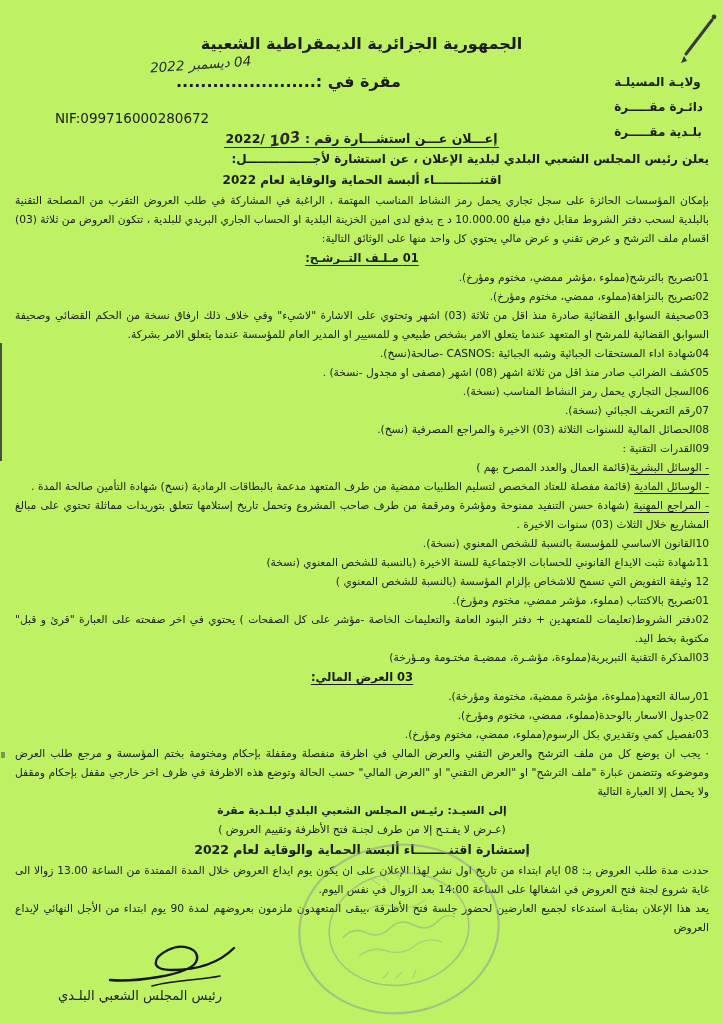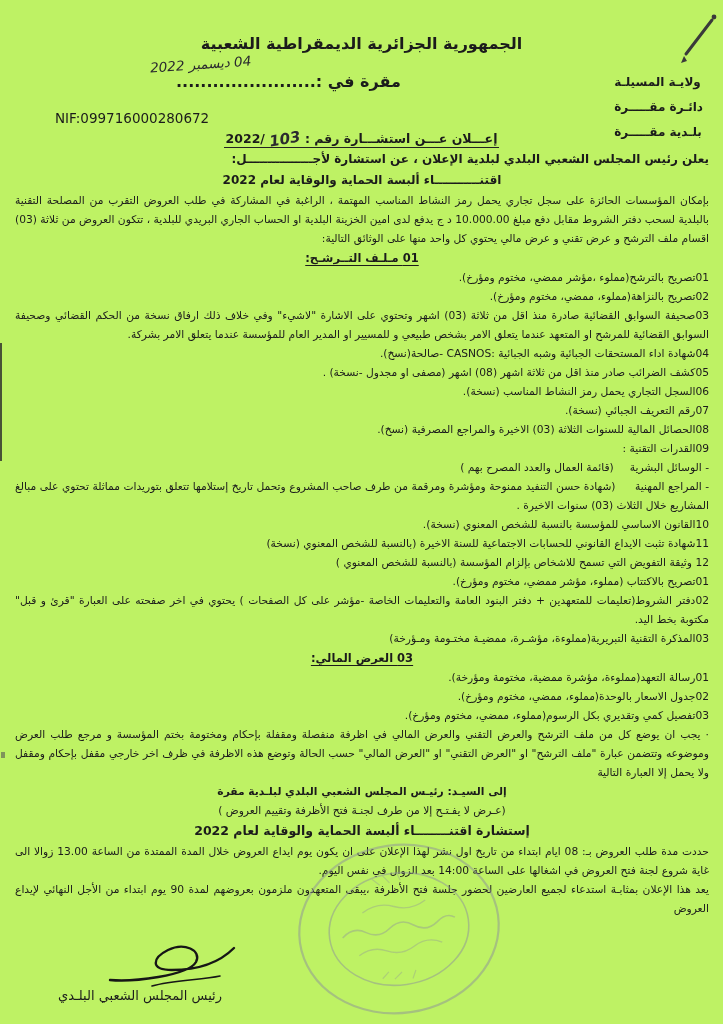--- a/index.html
+++ b/index.html
@@ -22,21 +22,21 @@
   .nif{position:absolute;top:110px;left:55px;font-size:13.5px;direction:ltr;font-weight:500;}
   .annhead{position:absolute;top:129px;right:0;left:0;text-align:center;font-size:12.5px;font-weight:bold;}
   .annhead .wrap{border-bottom:1.4px solid #222;padding:0 2px 1px 2px;}
   .hwnum{font-size:15px;transform:rotate(-9deg) translateY(1px);font-weight:bold;}
   
   .content{position:absolute;top:149px;right:14px;left:15px;font-size:10.7px;line-height:19px;}
   .content p{margin:0;}
   .ann{font-size:12px;line-height:21px;}
   .subj{font-size:12px;line-height:21px;}
   .sec{margin:0;text-align:center;font-size:11.5px;font-weight:bold;line-height:20px;}
-  .capl{text-underline-offset:3px;padding-left:16px;}
+  .capl{text-decoration:underline;text-underline-offset:3px;}
   .ct{font-size:12.5px;line-height:22px;}
   
   .signature{position:absolute;left:58px;top:988px;font-size:13px;font-weight:normal;}
   .sig-svg{position:absolute;left:92px;top:936px;}
   .stamp{position:absolute;left:290px;top:838px;opacity:.5;}
   .pen{position:absolute;left:648px;top:8px;}
   .artifact{position:absolute;left:0;top:343px;width:2px;height:118px;background:#2a2a2a;opacity:.8;}
   .artifact2{position:absolute;left:1px;top:752px;width:4px;height:6px;background:#555;opacity:.6;}
 </style>
 </head>
@@ -85,20 +85,21 @@
     <p class="j">02تصريح بالنزاهة(مملوء، ممضي، مختوم ومؤرخ).</p>
     <p class="j">03صحيفة السوابق القضائية صادرة منذ اقل من ثلاثة (03) اشهر وتحتوي على الاشارة "لاشيء" وفي خلاف ذلك ارفاق نسخة من الحكم القضائي وصحيفة السوابق القضائية للمرشح او المتعهد عندما يتعلق الامر بشخص طبيعي و للمسيير او المدير العام للمؤسسة عندما يتعلق الامر بشركة.</p>
     <p class="j">04شهادة اداء المستحقات الجبائية وشبه الجبائية :CASNOS -صالحة(نسخ).</p>
     <p class="j">05كشف الضرائب صادر منذ اقل من ثلاثة اشهر (08) اشهر (مصفى او مجدول -نسخة) .</p>
     <p class="j">06السجل التجاري يحمل رمز النشاط المناسب (نسخة).</p>
     <p class="j">07رقم التعريف الجبائي (نسخة).</p>
     <p class="j">08الحصائل المالية للسنوات الثلاثة (03) الاخيرة والمراجع المصرفية (نسخ).</p>
     <p class="j">09القدرات التقنية :</p>
 
     <p class="j"><span class="capl">- الوسائل البشرية</span><span>(قائمة العمال والعدد المصرح بهم )</span></p>
+    <p class="j"><span class="capl">- الوسائل المادية</span><span> (قائمة مفصلة للعتاد المخصص لتسليم الطلبيات ممضية من طرف المتعهد مدعمة بالبطاقات الرمادية (نسخ) شهادة التأمين صالحة المدة .</span></p>
     <p class="j"><span class="capl">- المراجع المهنية</span><span> (شهادة حسن التنفيد ممنوحة ومؤشرة ومرقمة من طرف صاحب المشروع وتحمل تاريخ إستلامها تتعلق بتوريدات مماثلة تحتوي على مبالغ المشاريع خلال الثلاث (03) سنوات الاخيرة .</span></p>
 
     <p class="j">10القانون الاساسي للمؤسسة بالنسبة للشخص المعنوي (نسخة).</p>
     <p class="j">11شهادة تثبت الايداع القانوني للحسابات الاجتماعية للسنة الاخيرة (بالنسبة للشخص المعنوي (نسخة)</p>
     <p class="j">12 وثيقة التفويض التي تسمح للاشخاص بإلزام المؤسسة (بالنسبة للشخص المعنوي )</p>
 
     <p class="j">01تصريح بالاكتتاب (مملوء، مؤشر ممضي، مختوم ومؤرخ).</p>
     <p class="j">02دفتر الشروط(تعليمات للمتعهدين + دفتر البنود العامة والتعليمات الخاصة -مؤشر على كل الصفحات ) يحتوي في اخر صفحته على العبارة "قرئ و قبل" مكتوبة بخط اليد.</p>
     <p class="j">03المذكرة التقنية التبريرية(مملوءة، مؤشـرة، ممضيـة مختـومة ومـؤرخة)</p>
 

